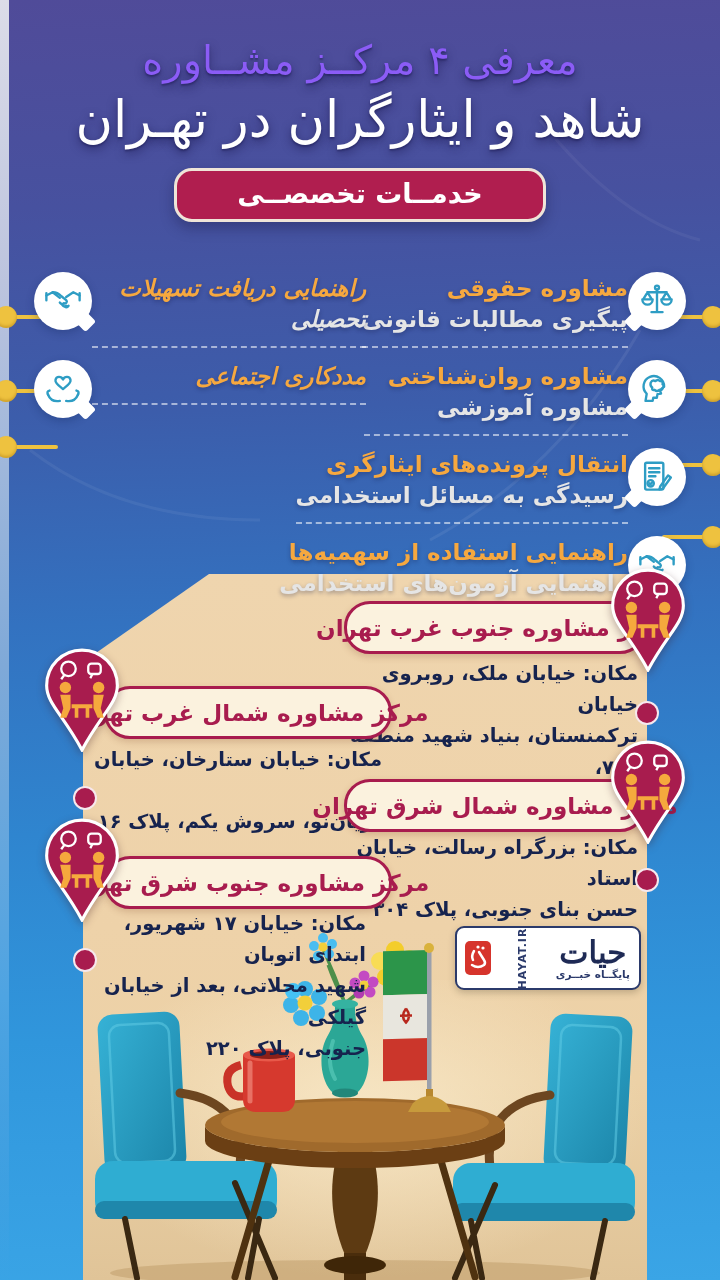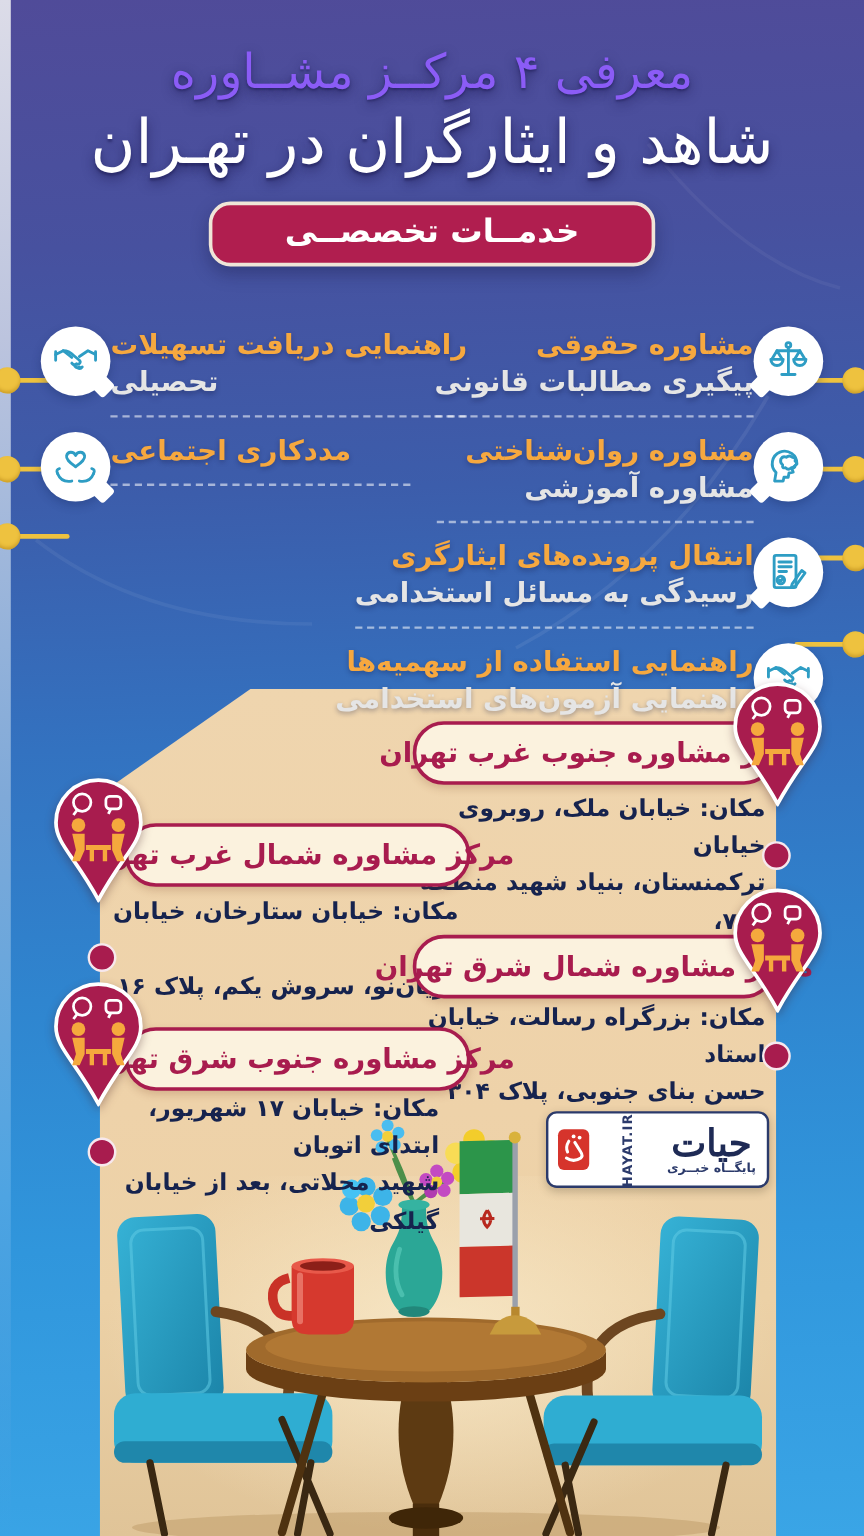--- a/index.html
+++ b/index.html
@@ -32,21 +32,21 @@
   .svc-icon{flex:0 0 58px;width:58px;height:58px;border-radius:50%;background:#fff;
     display:flex;align-items:center;justify-content:center;position:relative;
     box-shadow:0 3px 8px rgba(15,35,90,.3);}
   .svc-icon::before{content:"";position:absolute;width:15px;height:15px;background:#fff;
     bottom:1px;border-radius:3px;transform:rotate(45deg);}
   .svc-col.right .svc-icon::before{left:-1px;}
   .svc-col.left .svc-icon::before{right:-1px;}
   .svc-icon svg{position:relative;z-index:1;}
   .svc-text{flex:1;padding-top:1px;}
   .svc-col.right .svc-text{margin-left:14px;text-align:right;}
-  .svc-col.left  .svc-text{margin-right:28px;text-align:left;}
+  .svc-col.left  .svc-text{margin-right:4px;text-align:right;font-style:italic;}
   .svc-item.sep .svc-text{border-bottom:2px dashed rgba(255,255,255,.55);padding-bottom:11px;}
   .svc-line{font-size:23px;font-weight:bold;color:#e5e5e5;line-height:31px;white-space:nowrap;
     text-shadow:0 2px 4px rgba(20,25,70,.35);}
   .svc-line.em{color:#f6a83f;}
 
   
   .conn-line{position:absolute;height:4px;background:#eec23f;border-radius:2px;z-index:2;}
   .conn-dot{position:absolute;width:22px;height:22px;border-radius:50%;background:#eec23f;
     box-shadow:inset 0 -2px 3px rgba(160,110,10,.4);z-index:2;}
 
@@ -331,20 +331,21 @@
     <div>مکان: بزرگراه رسالت، خیابان استاد</div>
     <div>حسن بنای جنوبی، پلاک ۳۰۴</div>
   </div>
 
   <div class="pill" style="left:104px;top:856px;width:282px;height:47px;">
     <span>مرکز مشاوره جنوب شرق تهران</span>
   </div>
   <div class="addr" style="left:76px;top:908px;width:290px;">
     <div>مکان: خیابان ۱۷ شهریور، ابتدای اتوبان</div>
     <div>شهید محلاتی، بعد از خیابان گیلکی</div>
+    <div>جنوبی، پلاک ۲۲۰</div>
   </div>
 
   <svg class="pin" style="left:606px;top:568px;" viewBox="0 0 80 100">
     <path d="M40 2 a34 34 0 0 1 34 34 c0 17 -15 27 -34 62 c-19 -35 -34 -45 -34 -62 a34 34 0 0 1 34 -34 z" fill="#a81c4e" stroke="#fff" stroke-width="3"></path>
     <circle cx="27" cy="20" r="7" fill="none" stroke="#fff" stroke-width="2.2"></circle>
       <path d="M23 26 l-3 4" stroke="#fff" stroke-width="2.2"></path>
     <rect x="46" y="15" width="12" height="10" rx="3" fill="none" stroke="#fff" stroke-width="2.2"></rect>
       <path d="M50 25 l-2 4" stroke="#fff" stroke-width="2.2"></path>
     <circle cx="24" cy="38" r="5.5" fill="#f5a93d"></circle>
       <path d="M19 45 h10 v13 l-4 9 h-6 l3 -9 z" fill="#f5a93d"></path>

